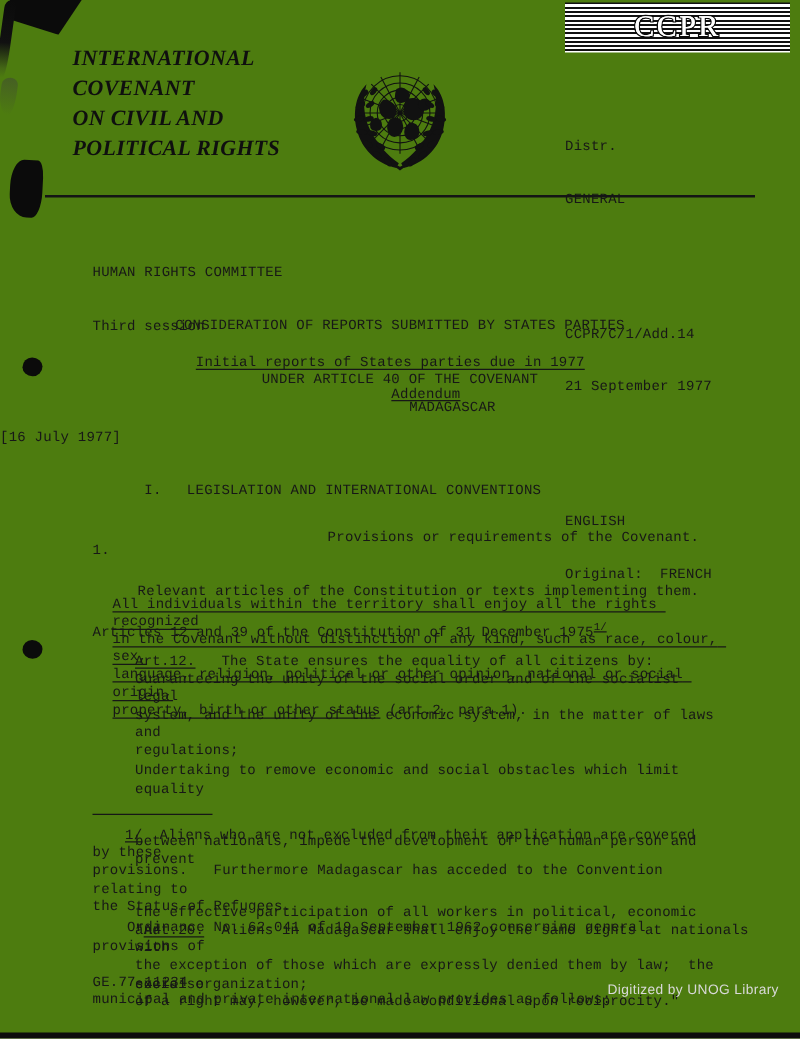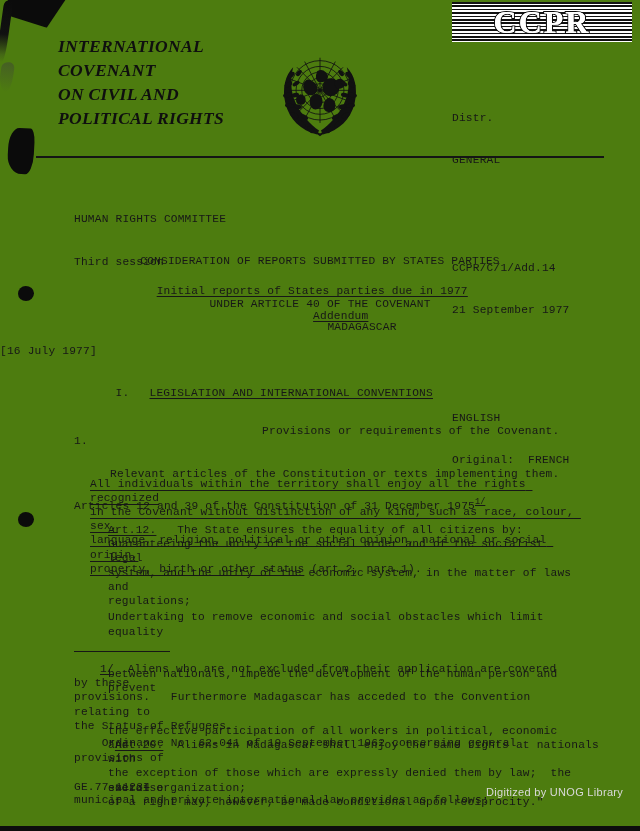--- a/index.html
+++ b/index.html
@@ -91,22 +91,22 @@
       #111 0px, #111 1.6px,
       #ffffff 1.6px, #ffffff 3.4px
     );
     display: flex;
     align-items: center;
     justify-content: center;
     overflow: hidden;
   }
   .ccpr-logo-text {
     font-family: "Liberation Serif", "DejaVu Serif", serif;
-    font-weight: bold;
-    font-size: 32px;
+    font-weight: normal;
+    font-size: 24px;
     letter-spacing: 2px;
     line-height: 34px;
     color: #ffffff;
     -webkit-text-stroke: 2.2px #0a0a0a;
     paint-order: stroke fill;
     text-shadow: 0 0 0 #fff;
   }
 
   .distr-block {
     position: absolute;
@@ -147,21 +147,21 @@
     position: absolute; left: 0; top: 98px; width: 583px; text-align: center;
   }
   .initial-reports span { text-decoration: underline; text-underline-offset: 2px; }
   .addendum { position: absolute; left: 0; top: 123px; width: 640px; text-align: center; }
   .addendum span { text-decoration: underline; text-underline-offset: 2px; margin-top: 16px; }
   .madagascar { position: absolute; left: 0; top: 148px; width: 640px; text-align: center; padding-left: 42px; }
   .datebracket { position: absolute; left: 0; top: 172px; width: 640px; text-align: left; padding-right: 61px; box-sizing: border-box; }
 
   .sec-heading { position: absolute; left: 74px; top: 200px; width: 500px; }
   .sec-num { display: inline-block; width: 34px; }
-  .sec-title { text-decoration: underline; text-underline-offset: 2px; }
+  .sec-title { text-underline-offset: 2px; }
 
   .sec-lead { position: absolute; left: 110px; top: 224px; text-align: right; }
 
   .para-1 { position: absolute; left: 74px; top: 262px; width: 510px; }
   .para-1 .pnum { position: absolute; left: 0; top: 0; }
   .para-1 .ptext {
     margin-left: 16px;
     display: inline-block;
   }
   .ul-line { text-decoration: underline; text-underline-offset: 2.5px; }

